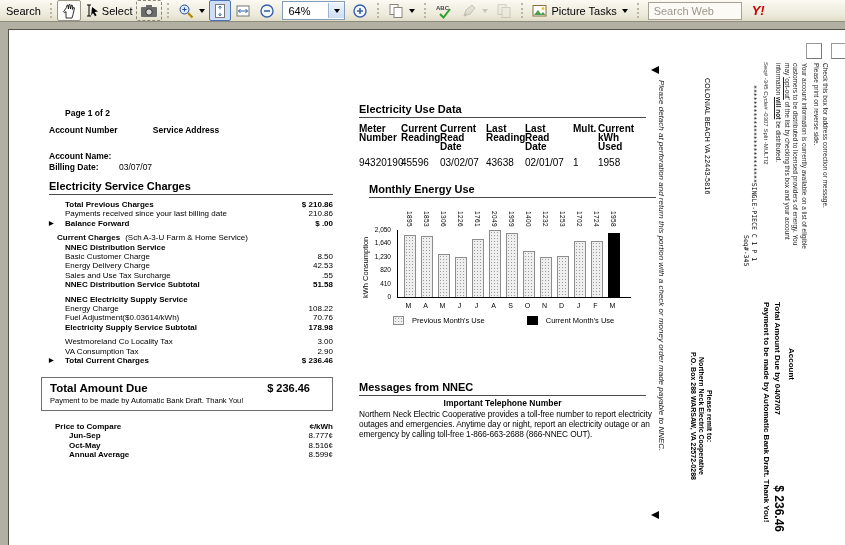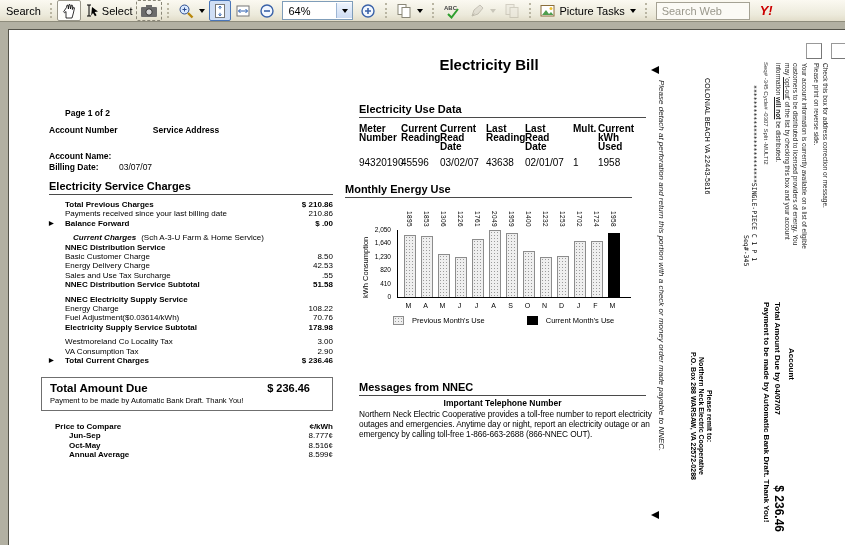--- a/index.html
+++ b/index.html
@@ -12,21 +12,21 @@
     border-bottom:1px solid #8e8c7c;display:flex;align-items:center;font-size:11px;color:#000;}
   .grip{width:0;height:15px;border-left:2px dotted #b9b5a2;margin:0 5px;}
   .tb-btn{display:flex;align-items:center;gap:3px;padding:1px 3px;height:17px;border:1px solid transparent;border-radius:2px;}
   .tb-btn.pressed{background:#fdfdfa;border:1px solid #9a978a;}
   .tb-btn.sel{background:#cfdef5;border:1px solid #4a76b8;}
   .tb-btn.dashed{border:1px dashed #8a8778;}
   .tb-btn svg{display:block;}
   .dd{width:0;height:0;border-left:3px solid transparent;border-right:3px solid transparent;border-top:4px solid #000;margin-left:2px;}
   .dd.gray{border-top-color:#9a968a;}
   .zoombox{display:flex;align-items:center;height:17px;background:#fff;border:1px solid #7f9db9;margin:0 3px;}
-  .zoombox .zval{padding:0 14px 0 5px;min-width:34px;}
+  .zoombox .zval{padding:0 6px 0 5px;min-width:34px;}
   .zoombox .zdd{width:15px;height:15px;background:linear-gradient(#eef4fd,#cddcf3);border-left:1px solid #9db6d4;display:flex;align-items:center;justify-content:center;}
   .searchweb{display:flex;align-items:center;height:16px;width:82px;background:#fbfaf5;border:1px solid #a5a294;margin:0 4px;padding:0 5px;color:#9a988c;}
   .yahoo{color:#c00;font-weight:bold;font-style:italic;font-size:13px;margin-left:6px;}
   .grayed{opacity:.45;}
 
   
   .page{position:absolute;left:8px;top:29px;width:837px;height:516px;background:#fff;
     border-left:1px solid #54534a;border-top:1px solid #54534a;color:#000;}
   .abs{position:absolute;}
   .b{font-weight:bold;}
@@ -40,21 +40,21 @@
   .accthead .svc{margin-left:33px;}
   .acctname{left:40px;top:121px;font-size:8.5px;font-weight:bold;}
   .billdate{left:40px;top:132px;font-size:8.5px;}
   .billdate .lbl{font-weight:bold;}
   .billdate .val{position:absolute;left:70px;top:0;}
   .sch{left:40px;top:150px;width:284px;}
   .scrows{left:40px;top:170px;width:284px;font-size:8px;}
   .sc-row{display:flex;line-height:9.4px;}
   .sc-row .arr{width:8px;font-size:6px;}
   .sc-row .lab{margin-left:8px;}
-  .sc-row.outdent .lab{margin-left:16px;font-style:italic;}
+  .sc-row.outdent .lab{margin-left:0;}
   .sc-row .note{margin-left:5px;font-weight:normal;}
   .sc-row .val{margin-left:auto;}
   .sc-sp{height:5px;}
 
   .amtbox{left:32px;top:347px;width:292px;height:34px;border:1px solid #6f6f6f;box-sizing:border-box;padding:4px 8px;}
   .amtbox .row1{display:flex;align-items:baseline;}
   .amtbox .t{font-size:11.5px;font-weight:bold;}
   .amtbox .a{margin-left:auto;margin-right:14px;font-size:11px;font-weight:bold;}
   .amtbox .n{font-size:7.5px;margin-top:2px;}
 
@@ -65,21 +65,21 @@
   .pr-row .lab{margin-left:14px;font-weight:bold;}
   .pr-row .val{margin-left:auto;}
 
   
   .udh{left:350px;top:73px;width:287px;}
   .use-table{left:350px;top:94px;width:292px;display:grid;
     grid-template-columns:42px 39px 46px 39px 48px 25px 50px;font-size:10px;}
   .ud-h{font-weight:bold;line-height:9px;padding-right:3px;}
   .ud-v{margin-top:6px;}
 
-  .meh{left:336px;top:153px;width:287px;}
+  .meh{left:360px;top:153px;width:287px;}
   .chart{left:348px;top:168px;width:292px;height:150px;}
   .ylab{position:absolute;left:4px;top:30px;height:70px;writing-mode:vertical-rl;transform:rotate(180deg);
     font-size:7.5px;display:flex;align-items:center;}
   .yticks{position:absolute;left:0;top:0;width:36px;height:110px;}
   .ytick{position:absolute;right:2px;font-size:6.5px;height:8px;line-height:8px;}
   .plot{position:absolute;left:40px;top:32px;width:230px;height:67px;
     border-left:1px solid #000;border-bottom:1px solid #000;display:flex;align-items:flex-end;padding-left:3px;}
   .col{position:relative;width:17px;height:100%;display:flex;align-items:flex-end;justify-content:center;}
   .bar{width:12px;background-color:#efefef;background-image:radial-gradient(circle,#9a9a9a .5px,transparent .6px);
     background-size:3px 3px;border:1px solid #8c8c8c;border-bottom:none;box-sizing:border-box;}
@@ -260,21 +260,20 @@
     <div class="grip"></div>
 
     <div class="searchweb">
       <span>Search Web</span>
     </div>
     <span class="yahoo">Y!</span>
   </div>
 
   <div class="page">
 
-    <div class="abs doc-title">Electricity Bill</div>
 
     <div class="abs pgind">Page 1 of 2</div>
     <div class="abs accthead">
       <span>Account Number</span>
       <span class="svc">Service Address</span>
     </div>
     <div class="abs acctname">Account Name:</div>
     <div class="abs billdate">
       <span class="lbl">Billing Date:</span>
       <span class="val">03/07/07</span>

